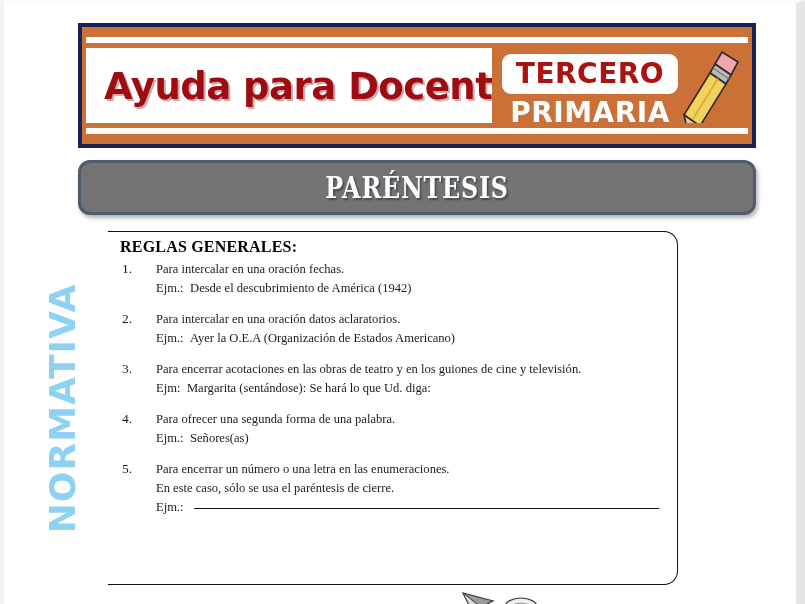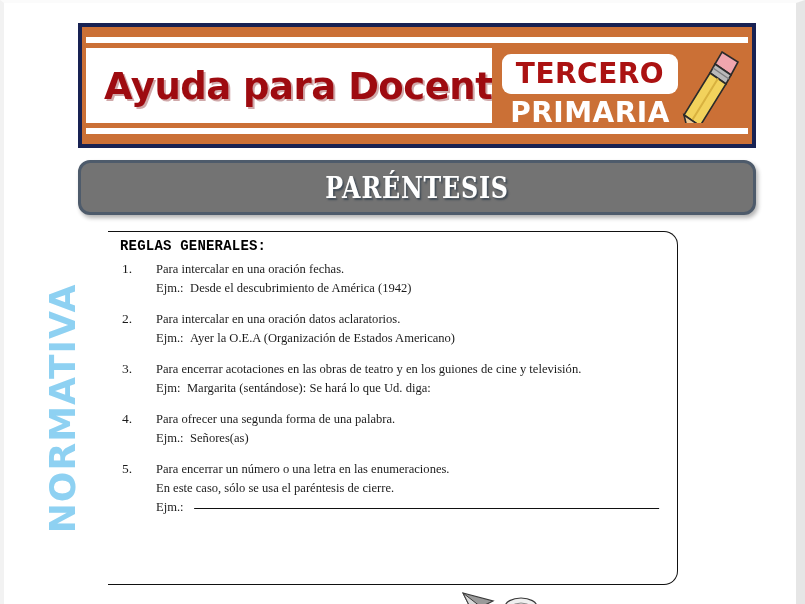--- a/index.html
+++ b/index.html
@@ -179,23 +179,23 @@
     border-left: none;
     border-top-right-radius: 14px;
     border-bottom-right-radius: 14px;
     box-sizing: border-box;
     background: transparent;
   }
 
   #rules-heading {
     position: absolute;
     left: 12px; top: 6px;
-    font-family: Liberation Mono, monospace;
-    font-weight: bold;
-    font-size: 14px;
+    font-family: Liberation Serif, serif;
+    font-weight: bold;
+    font-size: 16px;
     color: #000000;
     letter-spacing: 0.2px;
   }
 
   #rules-list {
     position: absolute;
     left: 12px; top: 27px;
     width: 548px;
   }
   .rule-item {

